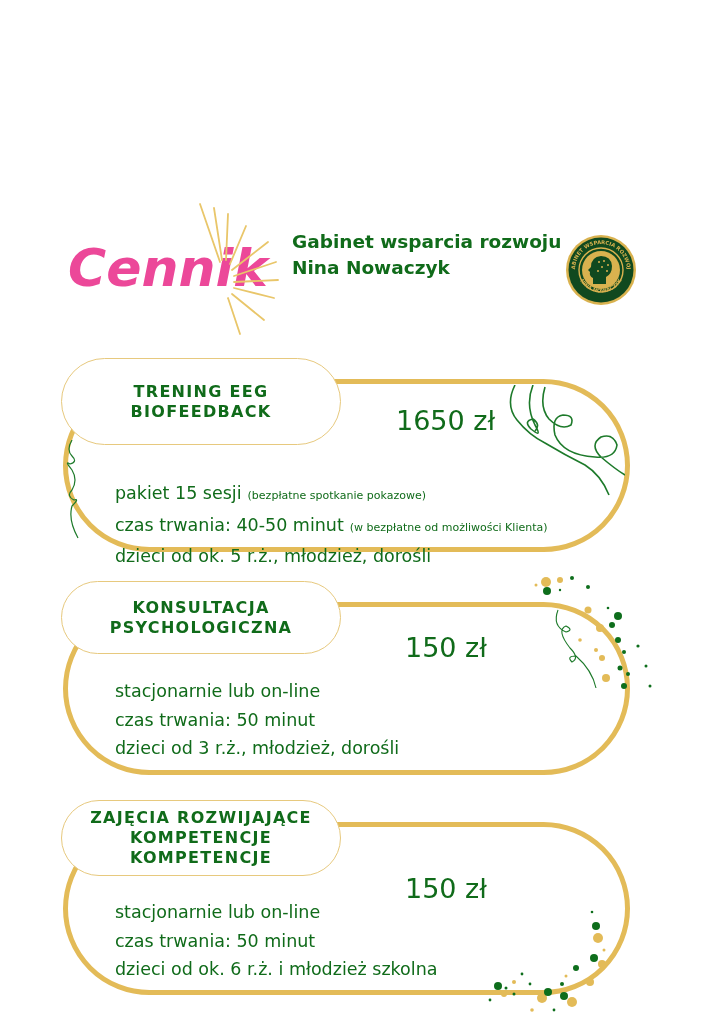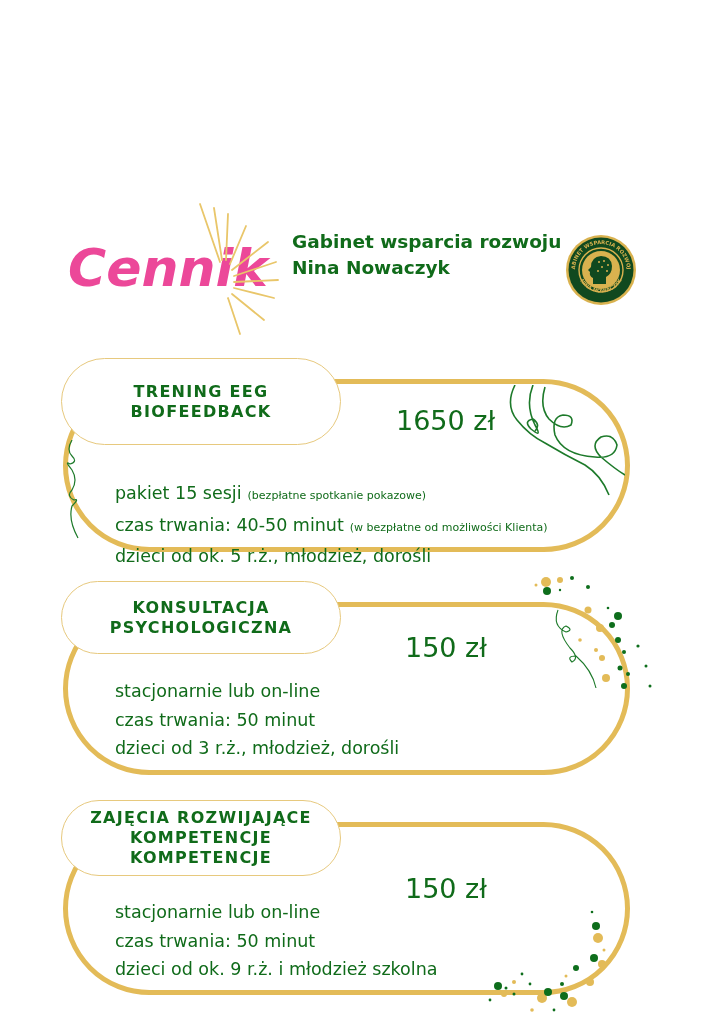--- a/index.html
+++ b/index.html
@@ -179,14 +179,14 @@
   <div>
     <div>ZAJĘCIA ROZWIJAJĄCE</div>
     <div>KOMPETENCJE</div>
     <div>KOMPETENCJE</div>
   </div>
 </div>
 <div class="price" style="left:405px;top:873px;">150 zł</div>
 <div class="lines" style="left:115px;top:898px;">
   <div>stacjonarnie lub on-line</div>
   <div>czas trwania: 50 minut</div>
-  <div>dzieci od ok. 9 r.ż. i młodzież szkolna</div>
+  <div>dzieci od ok. 6 r.ż. i młodzież szkolna</div>
 </div>
 
 </body></html>

